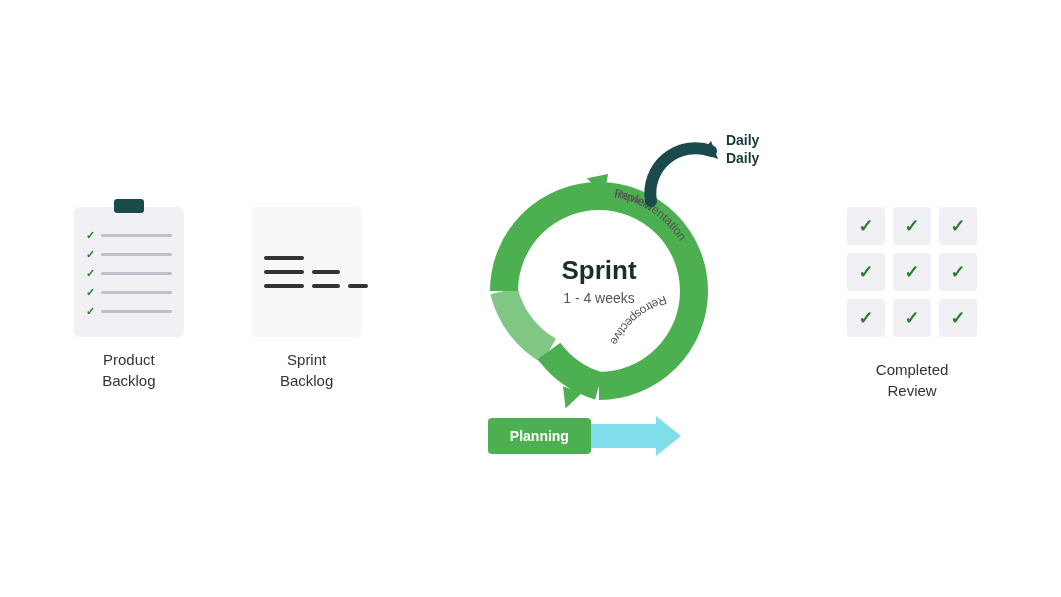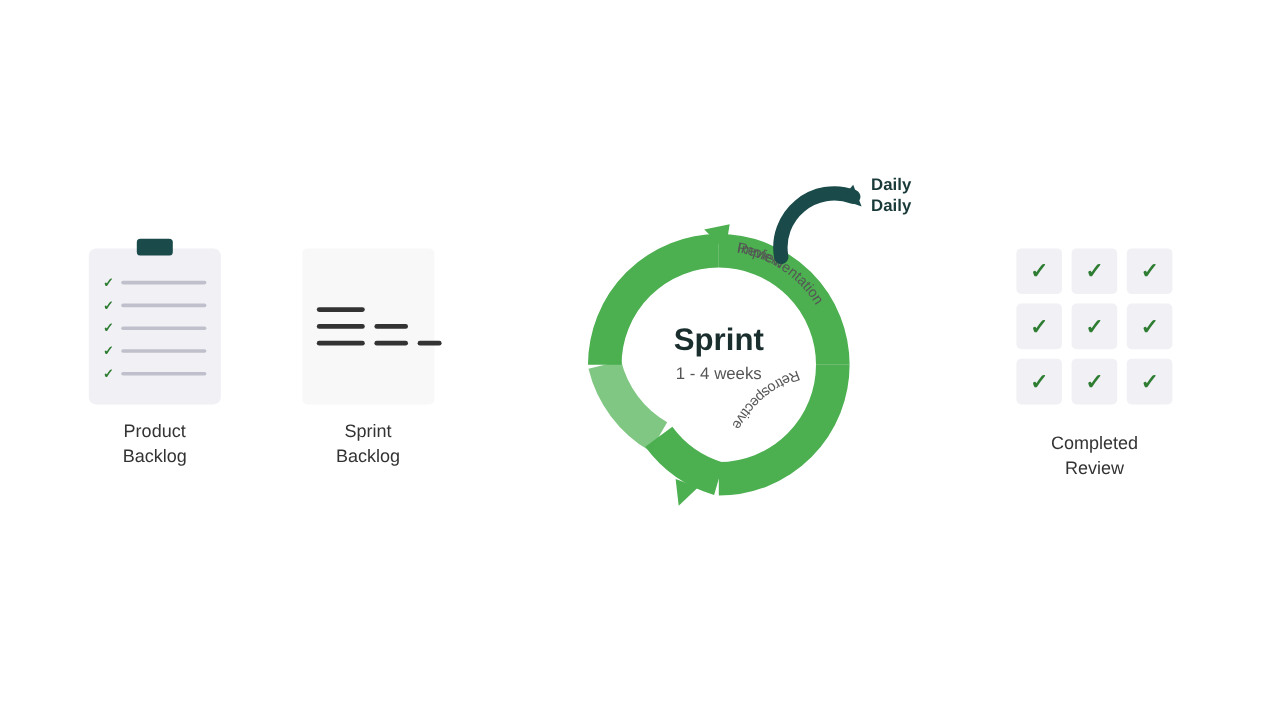--- a/index.html
+++ b/index.html
@@ -244,20 +244,27 @@
           <textPath href="#leftArcText" startOffset="20%">
             <tspan>Retrospective</tspan>
           </textPath>
         </text>
 
         <text x="150" y="138" text-anchor="middle" font-size="26" font-weight="800" fill="#1a2e2e" font-family="Arial, sans-serif">Sprint</text>
         <text x="150" y="162" text-anchor="middle" font-size="14" fill="#555" font-family="Arial, sans-serif">1 - 4 weeks</text>
       </svg>
     </div>
 
+    <div style="display:flex; align-items:center; margin-top:-15px; margin-left:-30px;">
+      <div style="background:#4caf50; color:white; font-size:14px; font-weight:600; padding:10px 22px; border-radius:4px;">Planning</div>
+
+      <svg width="90" height="40" viewBox="0 0 90 40">
+        <polygon points="0,8 65,8 65,0 90,20 65,40 65,32 0,32" fill="#80deea"></polygon>
+      </svg>
+    </div>
   </div>
 
   <div class="completed-product">
     <div class="check-grid">
       <div class="check-cell">
           <span class="check-icon">✓</span>
         </div>
       <div class="check-cell">
           <span class="check-icon">✓</span>
         </div>

